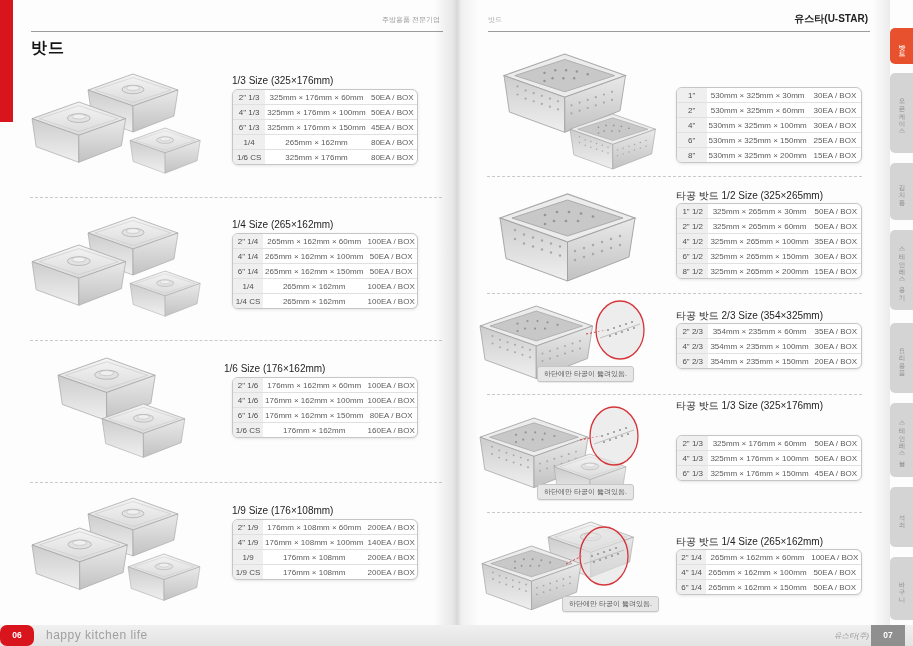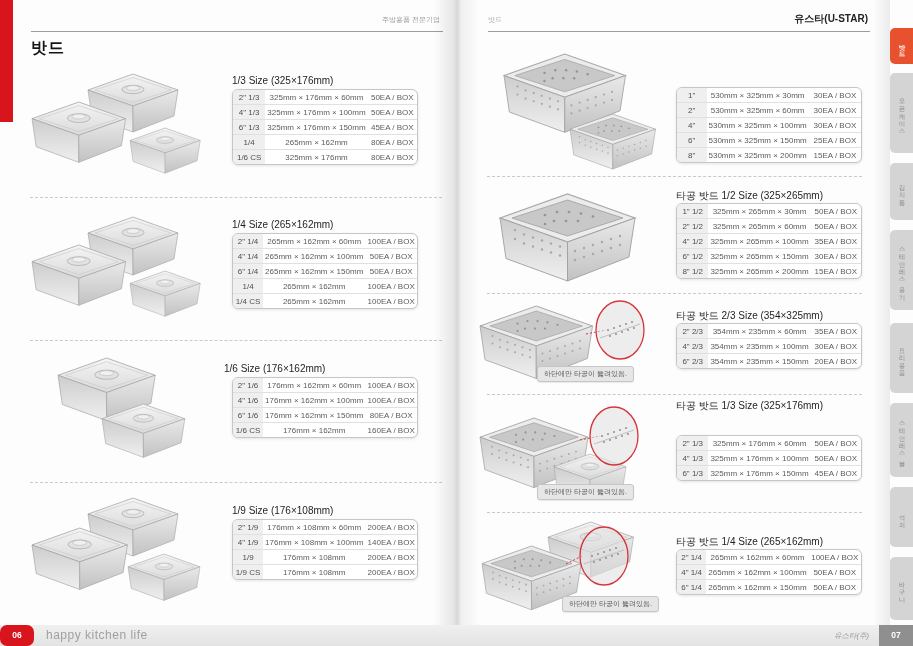--- a/index.html
+++ b/index.html
@@ -29,21 +29,21 @@
         border-radius:3px;padding:2px 6px;white-space:nowrap;box-shadow:0 1px 1px rgba(0,0,0,.08);}
   
   .tab{position:absolute;right:0;width:23px;background:#d4d4d4;border-radius:5px 0 0 5px;color:#8b8b8b;
        writing-mode:vertical-rl;font-size:6.5px;letter-spacing:1px;display:flex;align-items:center;justify-content:center;}
   .tab.active{background:#e8512e;color:#fff;font-weight:bold;}
   
   .footer{position:absolute;left:0;bottom:0;width:913px;height:21px;background:linear-gradient(#f0f0f0,#e3e3e3);}
   .pagenum{position:absolute;top:0;height:21px;width:34px;text-align:center;line-height:21px;
            font-size:8.5px;font-weight:bold;color:#fff;}
   .pagenum.left{left:0;background:#d8151d;border-radius:7px;}
-  .pagenum.right{right:0;background:#8f8f8f;}
+  .pagenum.right{right:8px;background:#8f8f8f;}
   .tagline{position:absolute;left:46px;top:0;line-height:21px;font-size:12px;color:#a0a0a0;letter-spacing:.5px;}
   .company{position:absolute;right:44px;top:0;line-height:21px;font-size:7.5px;color:#999;font-style:italic;}
   
   .spine{position:absolute;left:434px;top:0;width:46px;height:625px;pointer-events:none;
          background:linear-gradient(to right, rgba(0,0,0,0), rgba(0,0,0,0.09) 42%, rgba(0,0,0,0.15) 50%, rgba(0,0,0,0.05) 60%, rgba(0,0,0,0));}
   .edge-r{position:absolute;right:23px;top:0;width:18px;height:625px;pointer-events:none;
           background:linear-gradient(to right, rgba(0,0,0,0), rgba(0,0,0,0.07));}
   svg.pans{position:absolute;}
 </style>
 </head>

